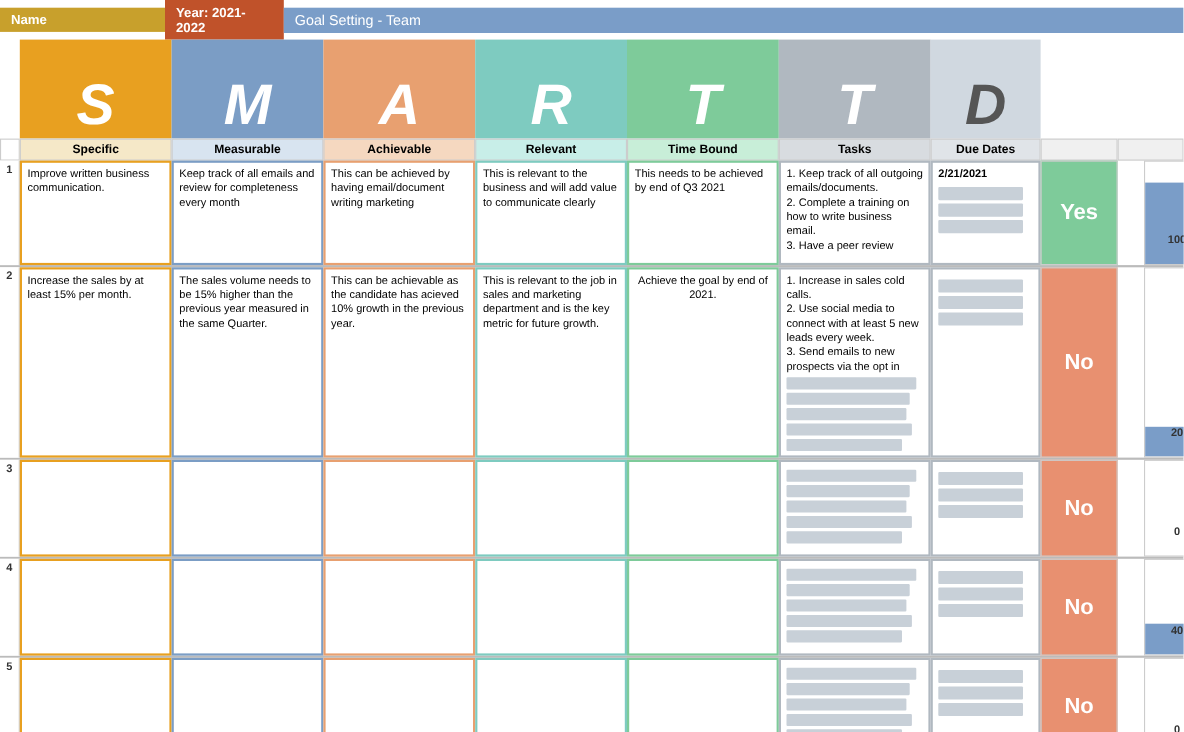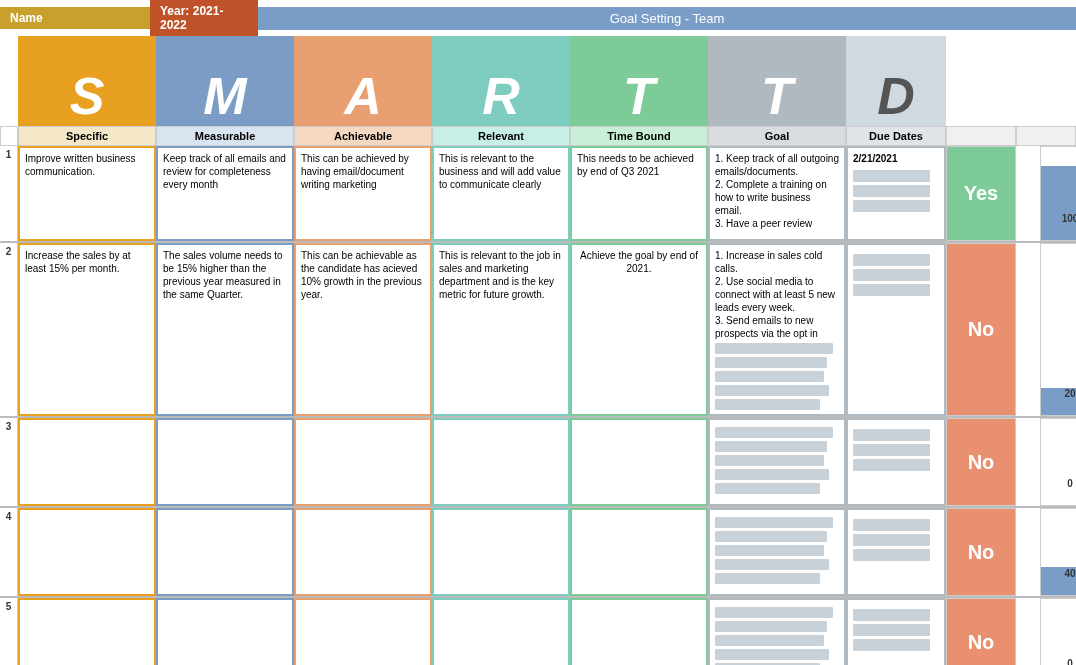--- a/index.html
+++ b/index.html
@@ -5,21 +5,21 @@
     * { box-sizing: border-box; margin: 0; padding: 0; }
     body { font-family: Arial, sans-serif; background: #fff; font-size: 11px; }
 
     .container { width: 1076px; min-height: 665px; overflow: hidden; }
 
     
     .header { display: flex; align-items: center; background: #fff; }
     .header-name { background: #c8a02c; color: #fff; font-weight: bold; padding: 4px 10px; width: 150px; font-size: 12px; }
     .header-year { background: #c0522a; color: #fff; padding: 4px 10px; width: 108px; font-size: 12px; }
     .header-year span { font-weight: bold; }
-    .header-title { background: #7a9dc8; color: #fff; text-align: center; padding: 4px 10px; flex: 1; font-size: 13px; }
+    .header-title { background: #7a9dc8; color: #fff; padding: 4px 10px; flex: 1; font-size: 13px; }
     .smart-cell { display: flex; flex-direction: column; align-items: center; justify-content: flex-end; padding-bottom: 4px; height: 90px; }
     .smart-letter { font-size: 52px; font-weight: bold; color: #fff; font-style: italic; line-height: 1; }
     .col-specific { width: 138px; flex-shrink: 0; }
     .col-measurable { width: 138px; flex-shrink: 0; }
     .col-achievable { width: 138px; flex-shrink: 0; }
     .col-relevant { width: 138px; flex-shrink: 0; }
     .col-timebound { width: 138px; flex-shrink: 0; }
     .col-tasks { width: 138px; flex-shrink: 0; }
     .col-duedates { width: 100px; flex-shrink: 0; }
     .col-yesno { width: 70px; flex-shrink: 0; }
@@ -105,21 +105,21 @@
     <div style="width:60px;"></div>
   </div>
 
   <div class="col-header-row">
     <div style="width:18px; border:1px solid #ccc;"></div>
     <div class="col-header col-specific" style="background:#f5e8c8;">Specific</div>
     <div class="col-header col-measurable" style="background:#d8e4f0;">Measurable</div>
     <div class="col-header col-achievable" style="background:#f5d8c0;">Achievable</div>
     <div class="col-header col-relevant" style="background:#c8eee8;">Relevant</div>
     <div class="col-header col-timebound" style="background:#c8eed8;">Time Bound</div>
-    <div class="col-header col-tasks" style="background:#d8dce0;">Goal</div>
+    <div class="col-header col-tasks" style="background:#d8dce0;">Tasks</div>
     <div class="col-header col-duedates" style="background:#e0e4e8;">Due Dates</div>
     <div class="col-header col-yesno" style="background:#f0f0f0; border:1px solid #ccc;"></div>
     <div class="col-header col-score" style="background:#f0f0f0; border:1px solid #ccc;"></div>
   </div>
 
   <div id="data-rows-container">
       <div class="data-row row-wrapper">
     <div class="row-num">1</div>
     <div class="data-cell col-specific" style="min-height: 95px;" contenteditable="true">Improve written business communication.</div>
     <div class="data-cell col-measurable" style="min-height: 95px;" contenteditable="true">Keep track of all emails and review for completeness every month</div>

